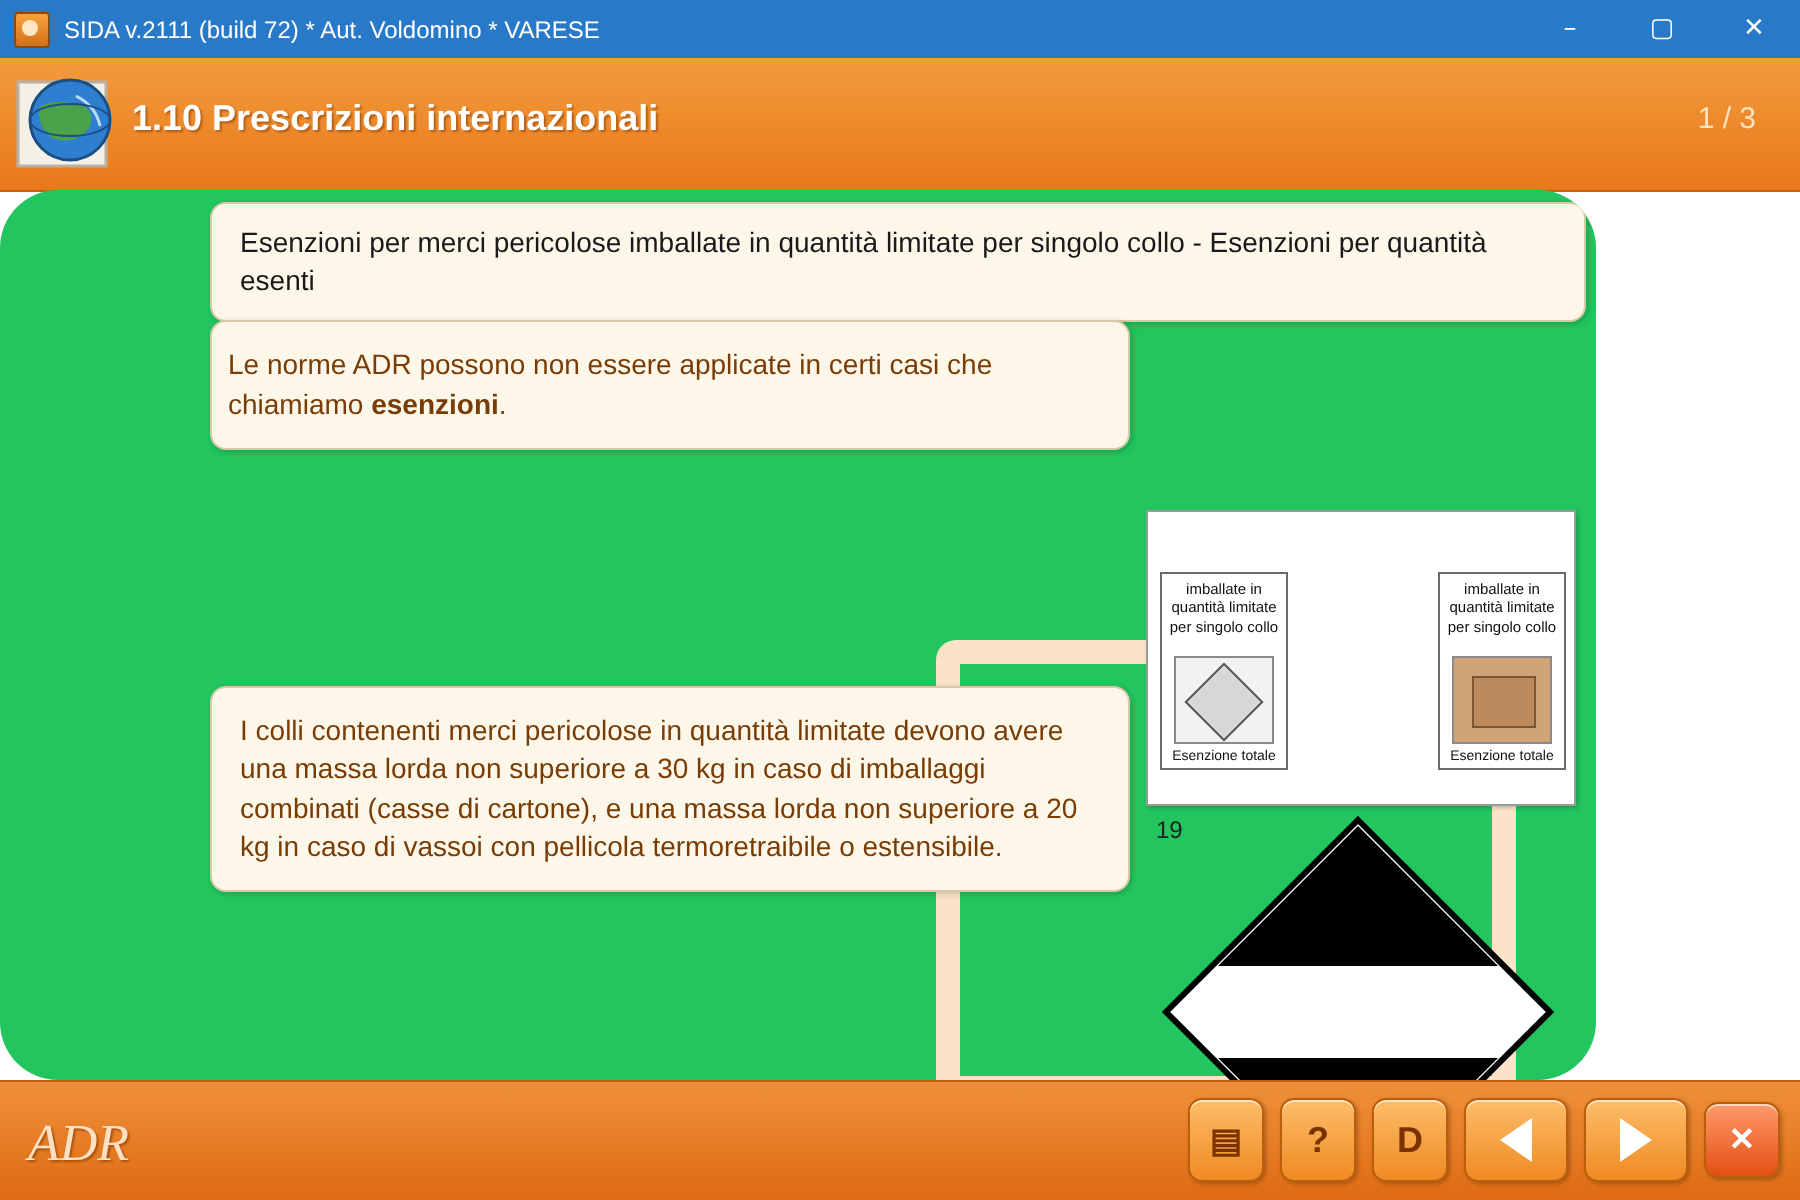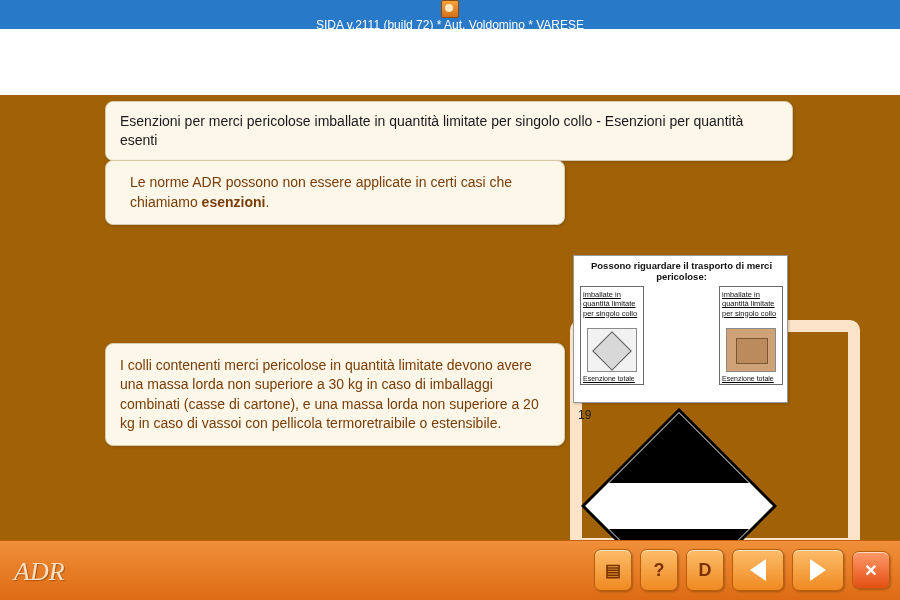--- a/index.html
+++ b/index.html
@@ -21,21 +21,20 @@
   }
 
   
   .titlebar {
     position: absolute;
     left: 0; top: 0;
     width: 900px; height: 29px;
     background: #2879c8;
     display: flex;
     align-items: center;
-    flex-direction: column;
   }
   .titlebar-icon {
     width: 16px; height: 16px;
     margin-left: 7px; margin-right: 7px;
     background: linear-gradient(#f7a23b, #d2701a);
     border: 1px solid #8a4b12;
     border-radius: 2px;
     position: relative;
     flex: none;
   }
@@ -94,23 +93,24 @@
     position: absolute;
     right: 22px; top: 22px;
     color: #ffe2bf;
     font-size: 15px;
   }
 
   
   .content {
     position: absolute;
     left: 0; top: 95px;
-    width: 900px; height: 445px;
-    background: #a16207;
+    width: 798px; height: 445px;
+    background: #22c55e;
     overflow: hidden;
+    border-radius: 29px;
   }
   .bg-monitor {
     position: absolute;
     right: 40px;
     bottom: -10px;
     width: 290px;
     height: 230px;
     border: 12px solid #fbe3c8;
     border-radius: 10px;
     box-sizing: border-box;
@@ -138,21 +138,21 @@
     left: 105px; top: 6px;
     width: 688px;
     padding: 10px 14px;
     color: #1a1a1a;
     font-size: 14px;
     line-height: 1.35;
   }
   .panel-a {
     left: 105px; top: 65px;
     width: 460px;
-    padding: 12px 24px;
+    padding: 12px 8px;
     color: #7a3c05;
     font-size: 14px;
     line-height: 1.4;
   }
   .panel-b {
     left: 105px; top: 138px;
     width: 460px;
     padding: 12px 14px;
     color: #7a3c05;
     font-size: 14px;
@@ -221,22 +221,21 @@
     left: 6px; top: 30px;
     width: 203px;
     display: flex;
     justify-content: space-between;
   }
   .fig-cell {
     width: 64px;
     border: 1px solid #6a6a6a;
     box-sizing: border-box;
     padding: 3px 2px 2px;
-    text-align: left;
-    text-decoration: underline;
+    text-align: center;
   }
   .fig-cell-label {
     font-size: 7.5px;
     line-height: 1.25;
     color: #111;
     min-height: 36px;
   }
   .fig-img {
     width: 48px; height: 42px;
     margin: 2px auto 3px;
@@ -351,39 +350,49 @@
   <div class="titlebar">
     <div class="titlebar-icon"></div>
     <div class="titlebar-text">SIDA v.2111 (build 72) * Aut. Voldomino * VARESE</div>
     <div class="win-buttons">
       <div class="win-btn">–</div>
       <div class="win-btn">▢</div>
       <div class="win-btn close">✕</div>
     </div>
   </div>
 
+  <div class="header">
+    <svg class="header-globe" viewBox="0 0 52 52">
+      <rect x="1" y="6" width="44" height="42" fill="#f4f0e6" stroke="#b9b0a0" stroke-width="1.5"></rect>
+      <circle cx="27" cy="25" r="20" fill="#2f7fd0" stroke="#1b4f86" stroke-width="1.5"></circle>
+      <path d="M12 18 Q22 14 34 18 Q40 22 36 30 Q28 38 18 34 Q10 28 12 18 Z" fill="#4aa24a"></path>
+      <path d="M30 13 Q40 18 42 28" fill="none" stroke="#bcdcf5" stroke-width="1.5"></path>
+      <ellipse cx="27" cy="25" rx="20" ry="8" fill="none" stroke="#1b4f86" stroke-width="1"></ellipse>
+    </svg>
+    <div class="header-title">1.10 Prescrizioni internazionali</div>
+    <div class="header-page">1 / 3</div>
+  </div>
 
   <div class="content">
 
     <div class="bg-monitor"></div>
 
     <div class="panel panel-title">Esenzioni per merci pericolose imballate in quantità limitate per singolo collo - Esenzioni per quantità esenti</div>
 
     <div class="panel panel-a">
       <span>Le norme ADR possono non essere applicate in certi casi che chiamiamo </span><b>esenzioni</b><span>.</span>
     </div>
 
 
     <div class="panel panel-c">
       <div class="para">I colli contenenti merci pericolose in quantità limitate devono avere una massa lorda non superiore a 30 kg in caso di imballaggi combinati (casse di cartone), e una massa lorda non superiore a 20 kg in caso di vassoi con pellicola termoretraibile o estensibile.</div>
     </div>
 
     <div class="fig-num-top">3328</div>
     <div class="figure-box">
-      <div class="fig-caption">Possono riguardare il trasporto di merci pericolose:</div>
       <div class="fig-cells">
         <div class="fig-cell">
           <div class="fig-cell-label">imballate in quantità limitate per singolo collo</div>
           <div class="fig-img ex1"></div>
           <div class="fig-cell-foot">Esenzione totale</div>
         </div>
         <div class="fig-cell">
           <div class="fig-cell-label">imballate in quantità limitate per singolo collo</div>
           <div class="fig-img ex2"></div>
           <div class="fig-cell-foot">Esenzione totale</div>

